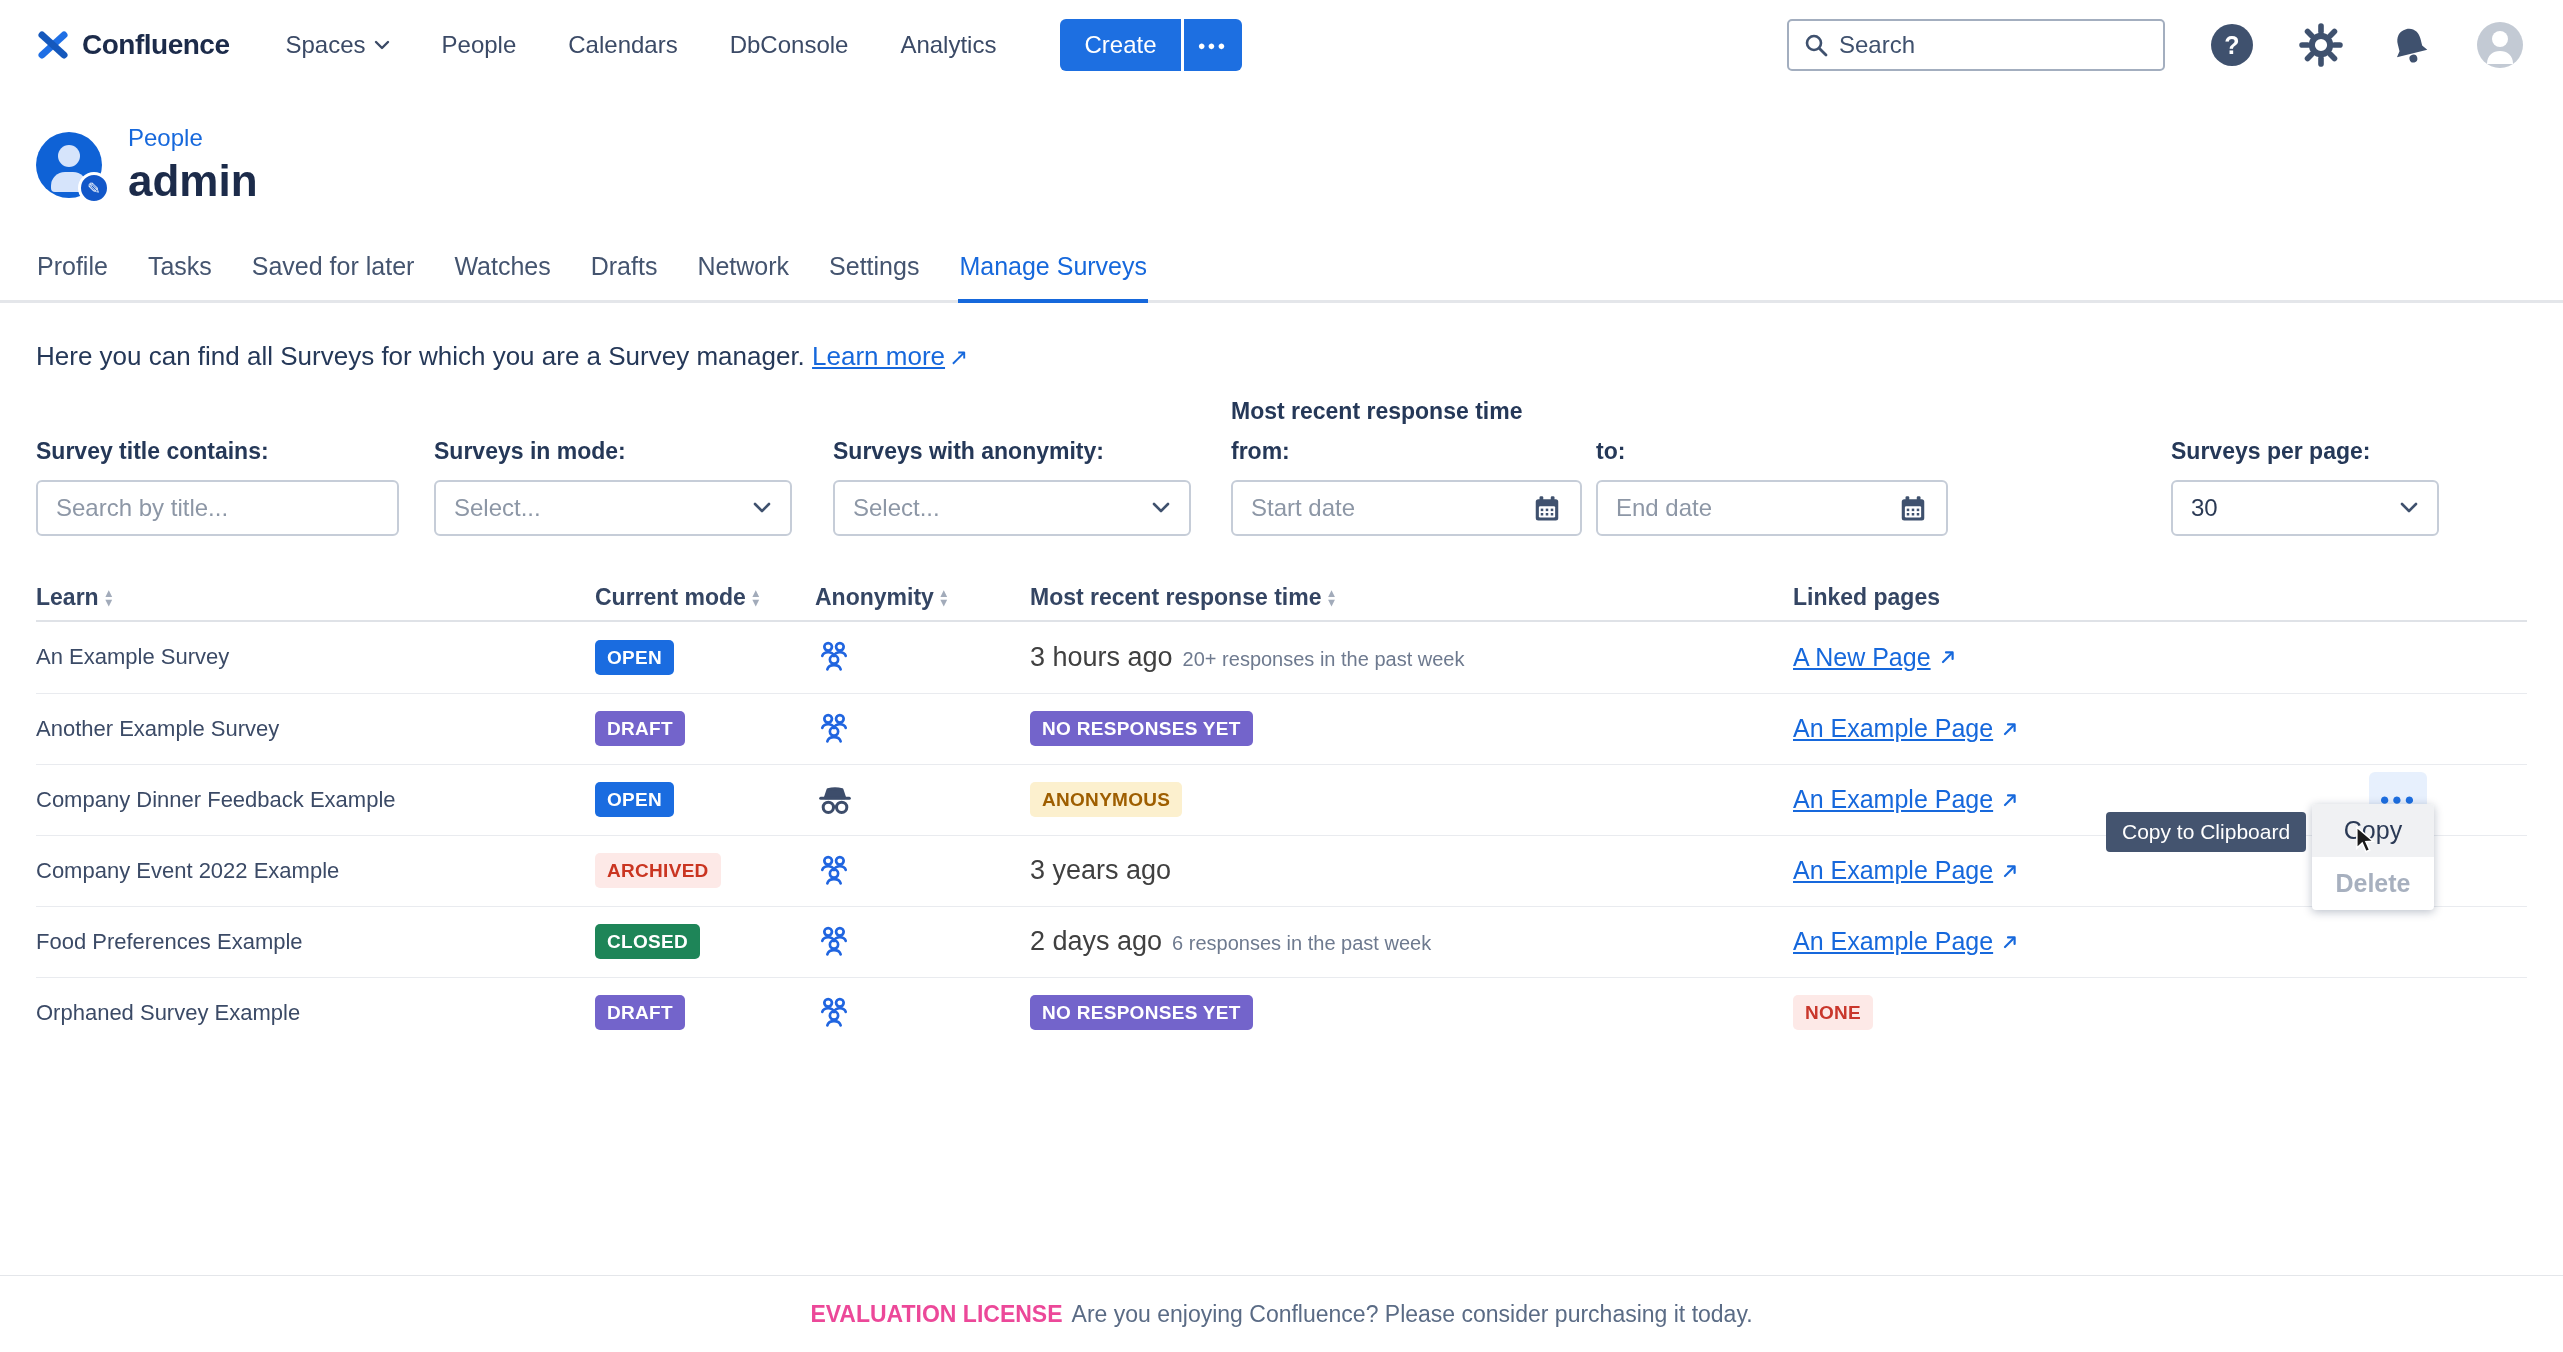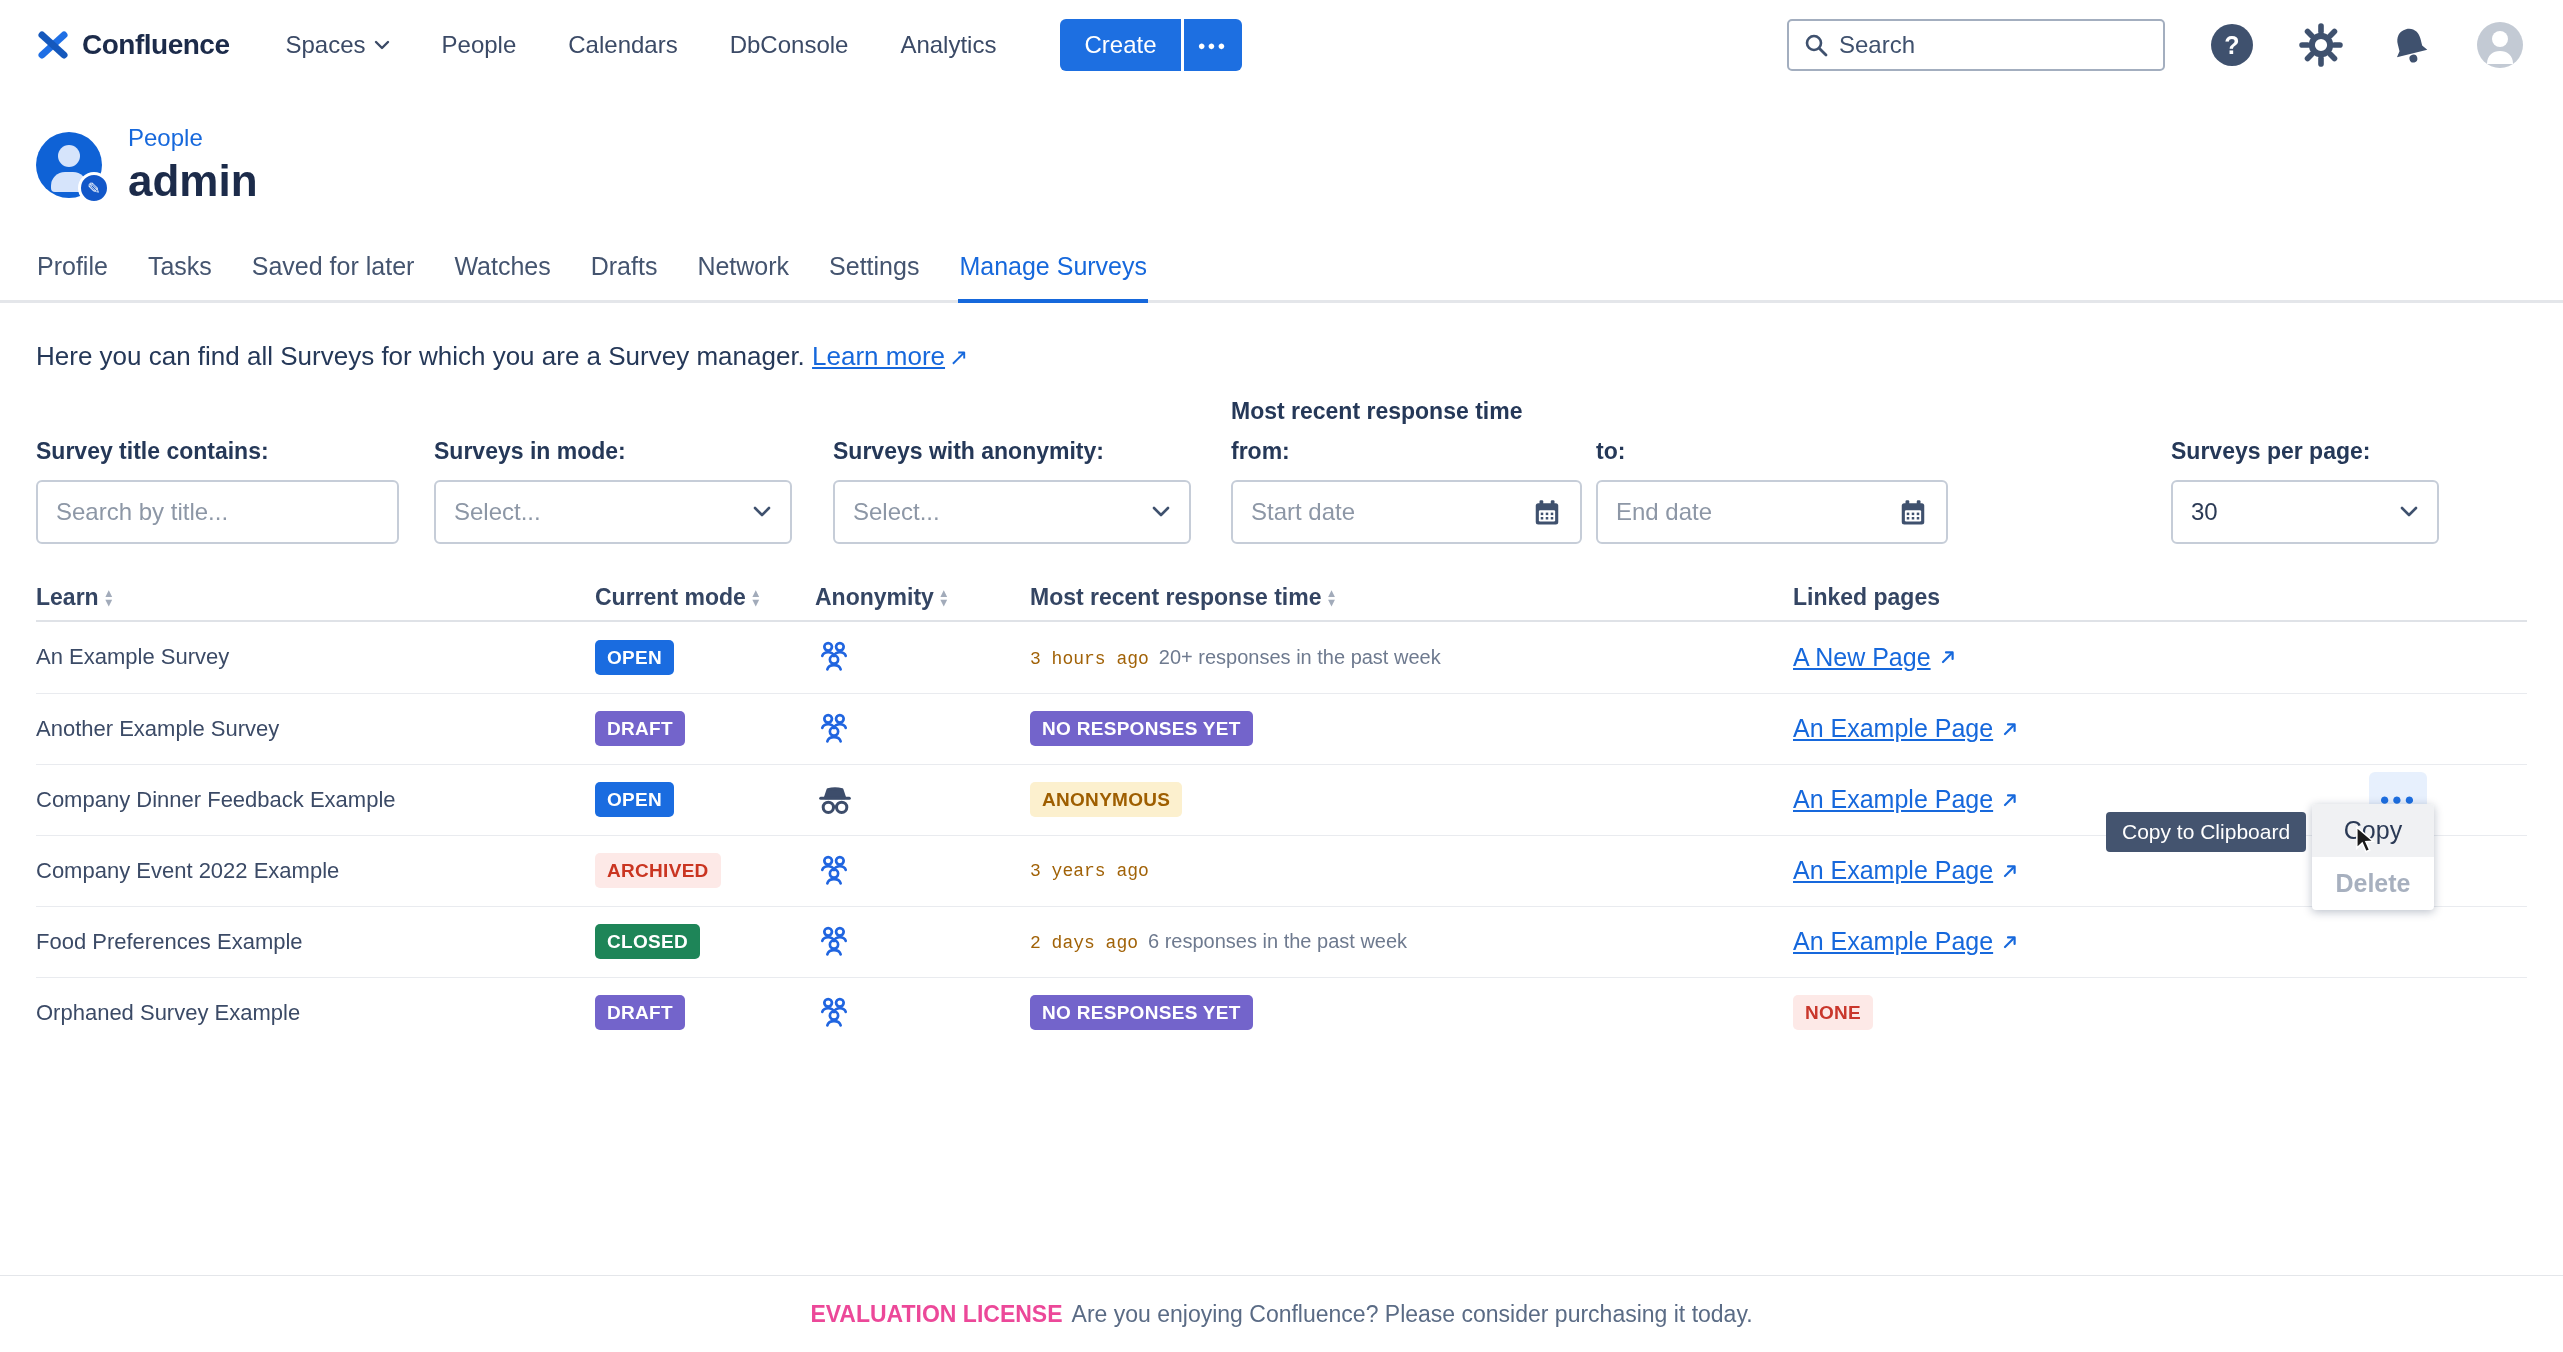--- a/index.html
+++ b/index.html
@@ -49,21 +49,21 @@
 
   
   .intro { padding:0 36px; margin-top:38px; font-size:26px; color:#253858; }
   .intro a { color:#1668dc; text-decoration:underline; cursor:pointer; }
   .ext-arrow { color:#1668dc; font-size:23px; text-decoration:none; display:inline-block; margin-left:4px; }
 
   
   .filters { position:relative; height:150px; margin-top:26px; }
   .fgroup { position:absolute; }
   .flabel { font-size:23px; font-weight:700; color:#253858; margin-bottom:15px; display:block; }
-  .finput { height:64px; border:2px solid #c6cdd8; border-radius:6px; background:#fff;
+  .finput { height:56px; border:2px solid #c6cdd8; border-radius:6px; background:#fff;
     display:flex; align-items:center; padding:0 18px; font-size:24px; color:#8d97a6; }
   .finput input { border:none; outline:none; width:100%; font-size:24px; color:#3f516e;
     font-family:"Liberation Sans", sans-serif; background:transparent; }
   .finput input::placeholder { color:#8d97a6; opacity:1; }
   .fselect { justify-content:space-between; cursor:pointer; }
   .fselect .val { color:#8d97a6; }
   .fselect .val.dark { color:#2b3a55; }
   .recent-label { position:absolute; left:1231px; top:0; font-size:23px; font-weight:700; color:#253858; }
 
   
@@ -77,21 +77,21 @@
   .cell-title { font-size:22px; color:#3b4a66; }
   .badge { display:inline-block; font-size:19px; font-weight:700; letter-spacing:0.3px;
     padding:7px 12px 6px; border-radius:5px; color:#fff; }
   .b-open { background:#1a6ce0; }
   .b-draft { background:#7364cb; }
   .b-closed { background:#1e8558; }
   .b-norsp { background:#7364cb; }
   .b-archived { background:#fde9e7; color:#ca3521; }
   .b-anon { background:#fcf0ce; color:#9e5e00; }
   .b-none { background:#fde9e7; color:#c9372c; }
-  .resp-time { font-size:18px; color:#a16207;font-family:Liberation Mono, monospace; }
+  .resp-time { font-size:27px; color:#404040; }
   .resp-note { font-size:20px; color:#6e7a8f; margin-left:10px; }
   .cell-link { display:flex; align-items:center; }
   .cell-link a { font-size:25px; color:#1668dc; text-decoration:underline; cursor:pointer; }
   .cell-link .ico { margin-left:8px; display:flex; }
   .row-menu-btn { margin-left:auto; margin-right:100px; width:58px; height:56px; border:none; border-radius:6px;
     background:#e7f0fd; color:#1d6fe1; font-size:17px; letter-spacing:2px; font-weight:700;
     display:flex; align-items:center; justify-content:center; cursor:pointer; }
 
   
   .tooltip { position:absolute; left:2106px; top:812px; height:40px; line-height:40px; padding:0 16px;

